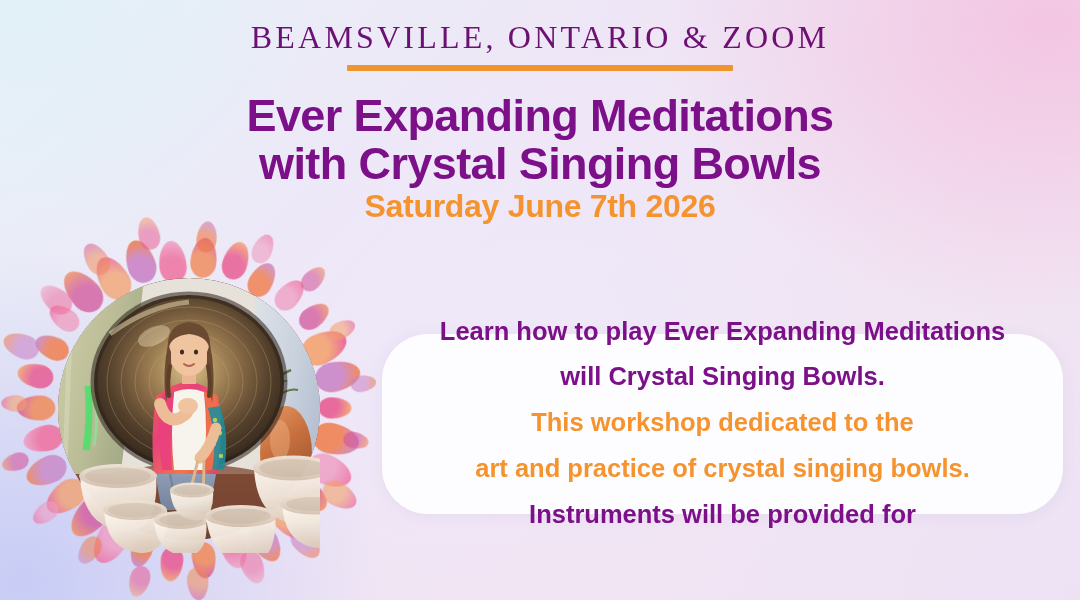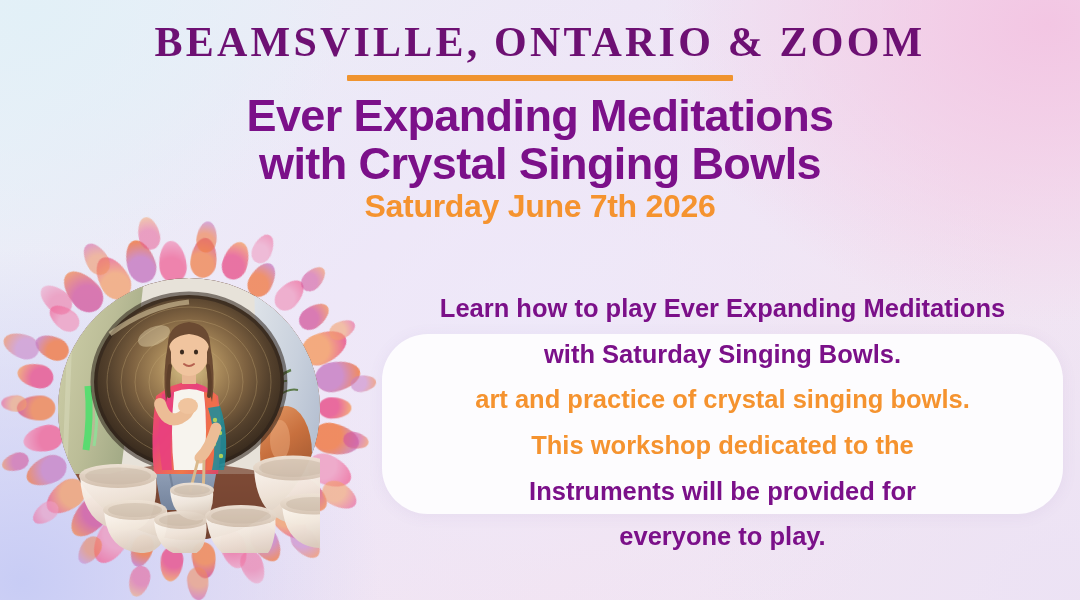--- a/index.html
+++ b/index.html
@@ -24,22 +24,22 @@
       linear-gradient(135deg, #e9f1f8 0%, #eee6f6 38%, #f2e3f1 68%, #efe6f5 100%);
   }
 
   
   .header-wrap {
     position:absolute; top:20px; left:0; width:1080px;
     text-align:center;
   }
   .header-title {
     font-family:"Liberation Serif", serif;
-    font-weight:700;
-    font-size:42px;
+    font-weight:400;
+    font-size:32px;
     line-height:1.08;
     letter-spacing:3.2px;
     color:#6d1073;
     white-space:nowrap;
   }
   .header-rule {
     width:386px; height:6px;
     background:#f0942f;
     margin:10px auto 0 auto;
     border-radius:1px;
@@ -390,20 +390,19 @@
       <g opacity="0.97">
         <path d="M224 226 q2 34 26 42 q23 7 32 -10 q6 -15 4 -32 Z" fill="url(#bw)"></path>
         <ellipse cx="255" cy="226" rx="33" ry="10.5" fill="url(#bwr)"></ellipse>
         <ellipse cx="255" cy="226" rx="27" ry="7" fill="#cbb9a8" opacity="0.55"></ellipse>
       </g>
     </svg>
   </div>
 
   <div class="desc-card" id="desc-card">
       <div class="desc-line desc-purple">Learn how to play Ever Expanding Meditations</div>
-      <div class="desc-line desc-purple">with Saturday Singing Bowls.</div>
+      <div class="desc-line desc-purple">will Crystal Singing Bowls.</div>
+      <div class="desc-line desc-orange">This workshop dedicated to the</div>
       <div class="desc-line desc-orange">art and practice of crystal singing bowls.</div>
-      <div class="desc-line desc-orange">This workshop dedicated to the</div>
       <div class="desc-line desc-purple">Instruments will be provided for</div>
-      <div class="desc-line desc-purple">everyone to play.</div>
     </div>
 
 </div>
 
 </body></html>

